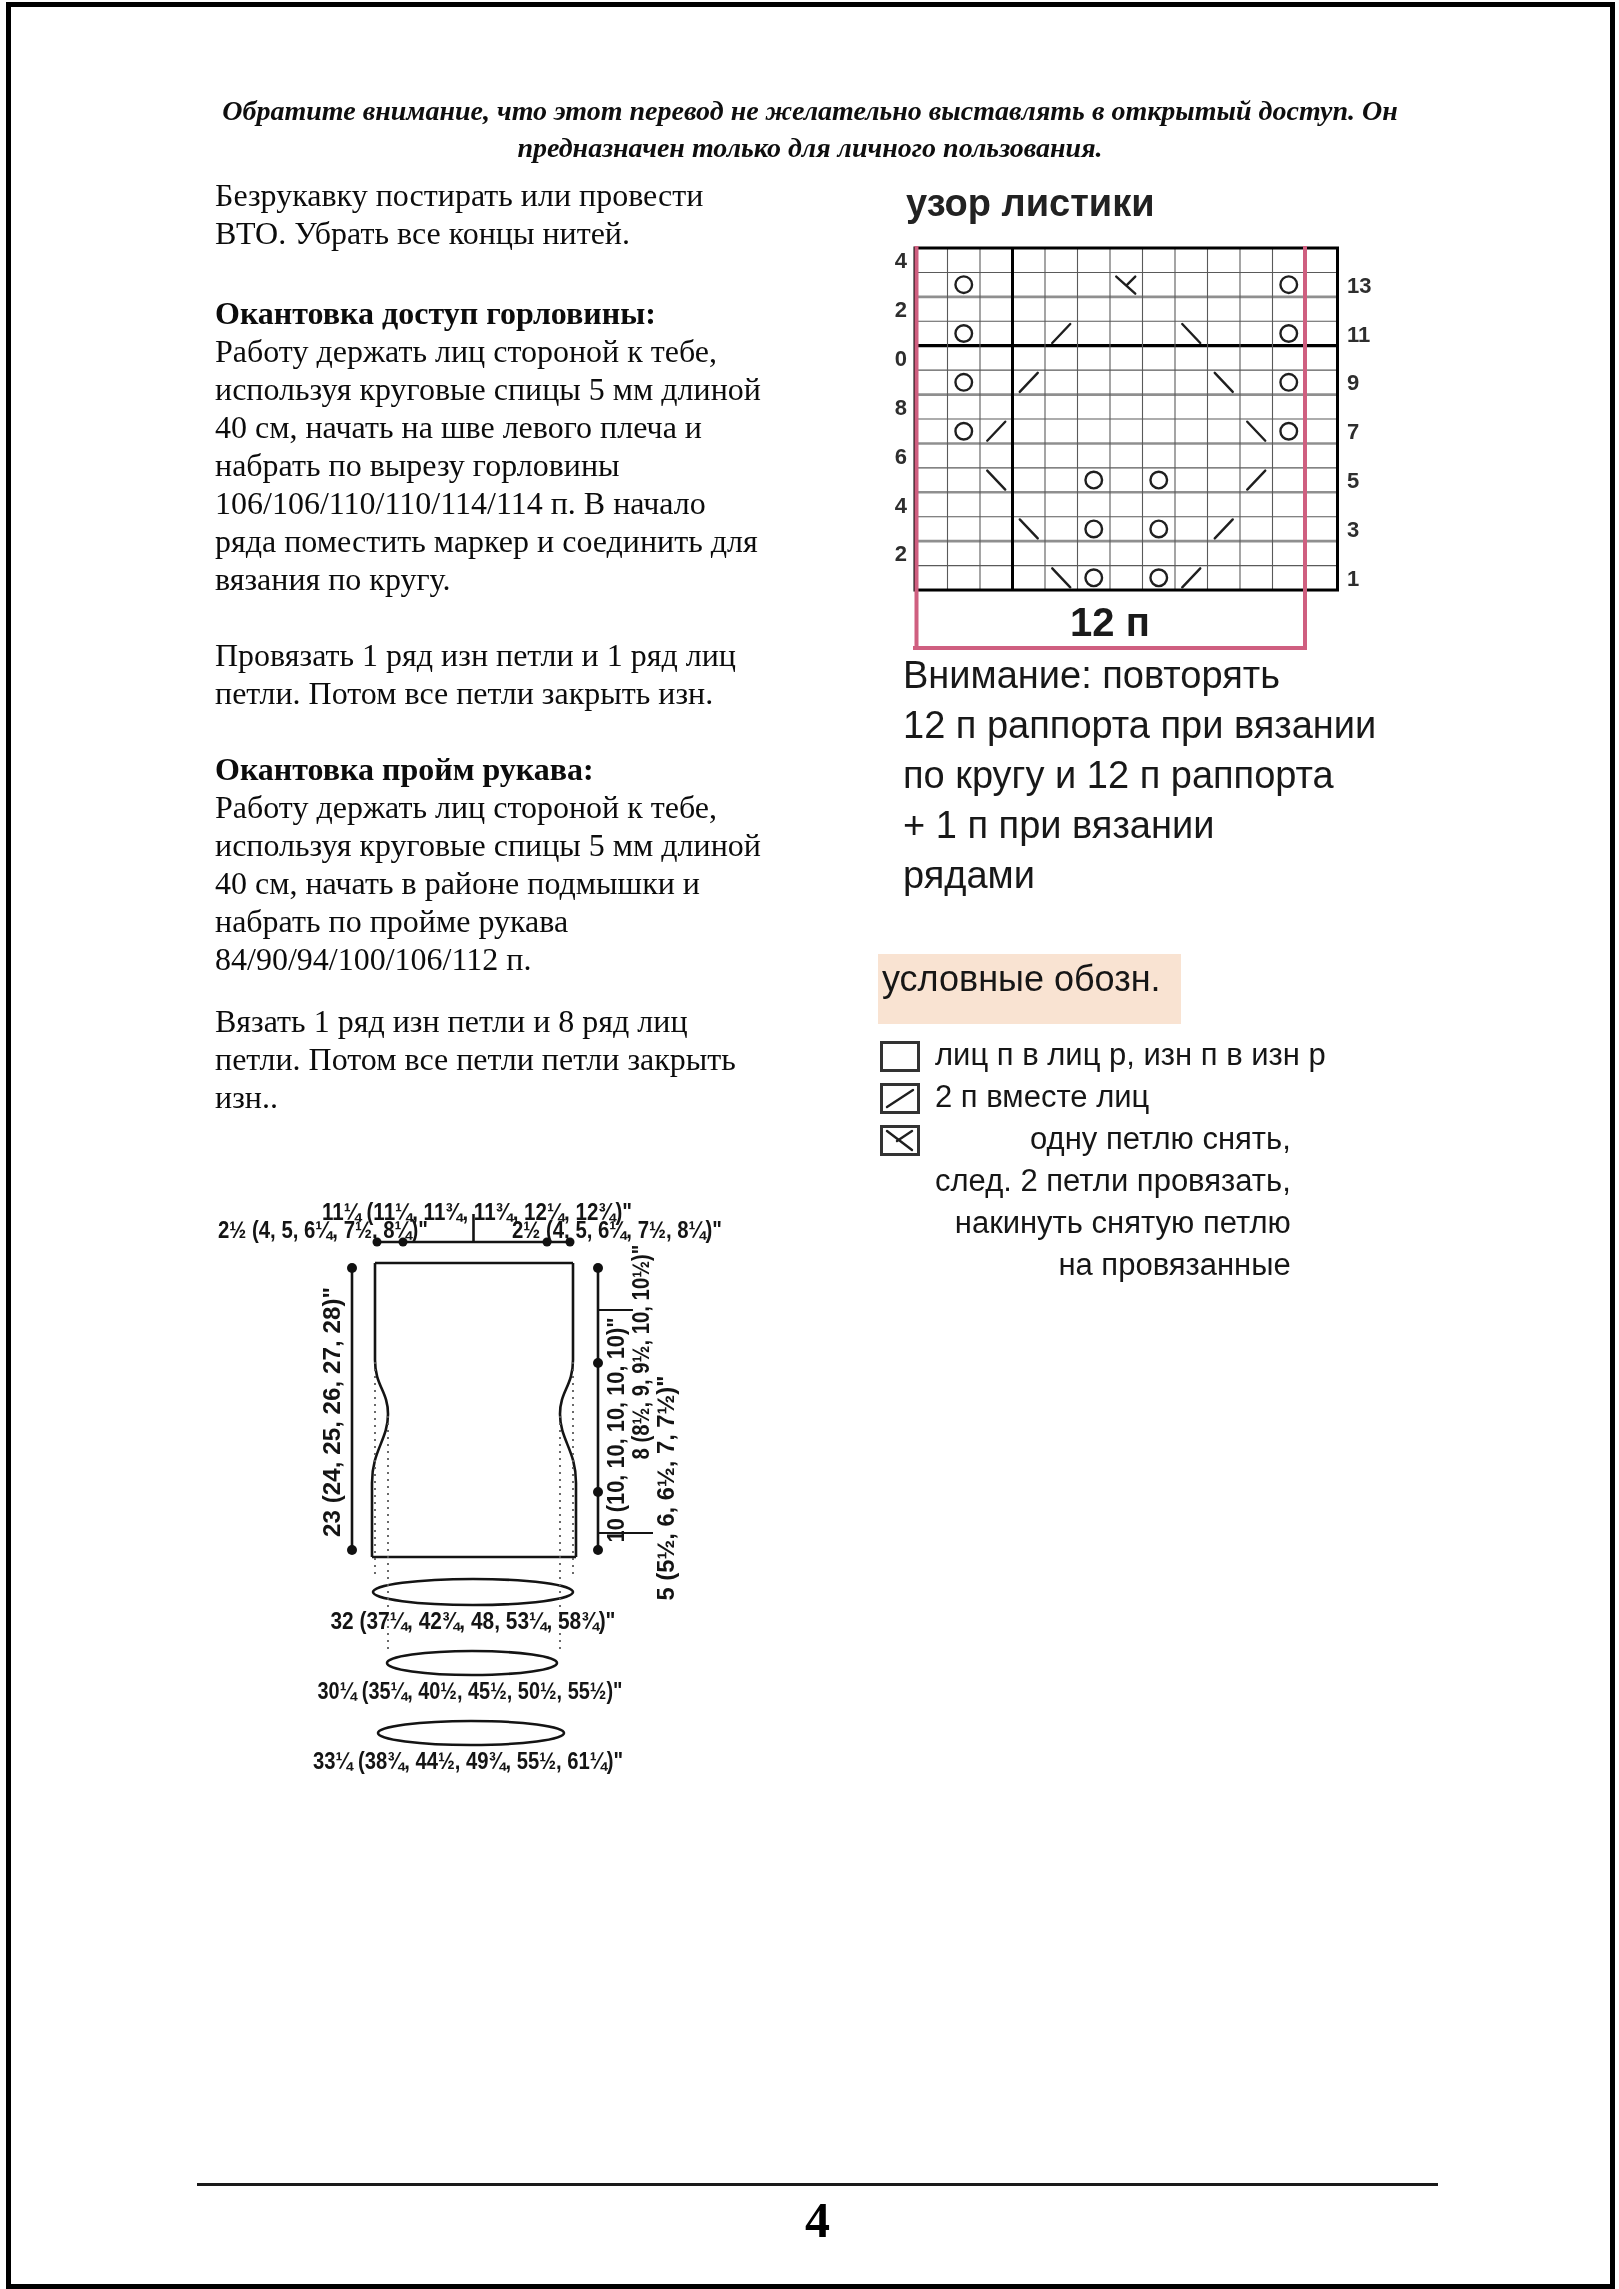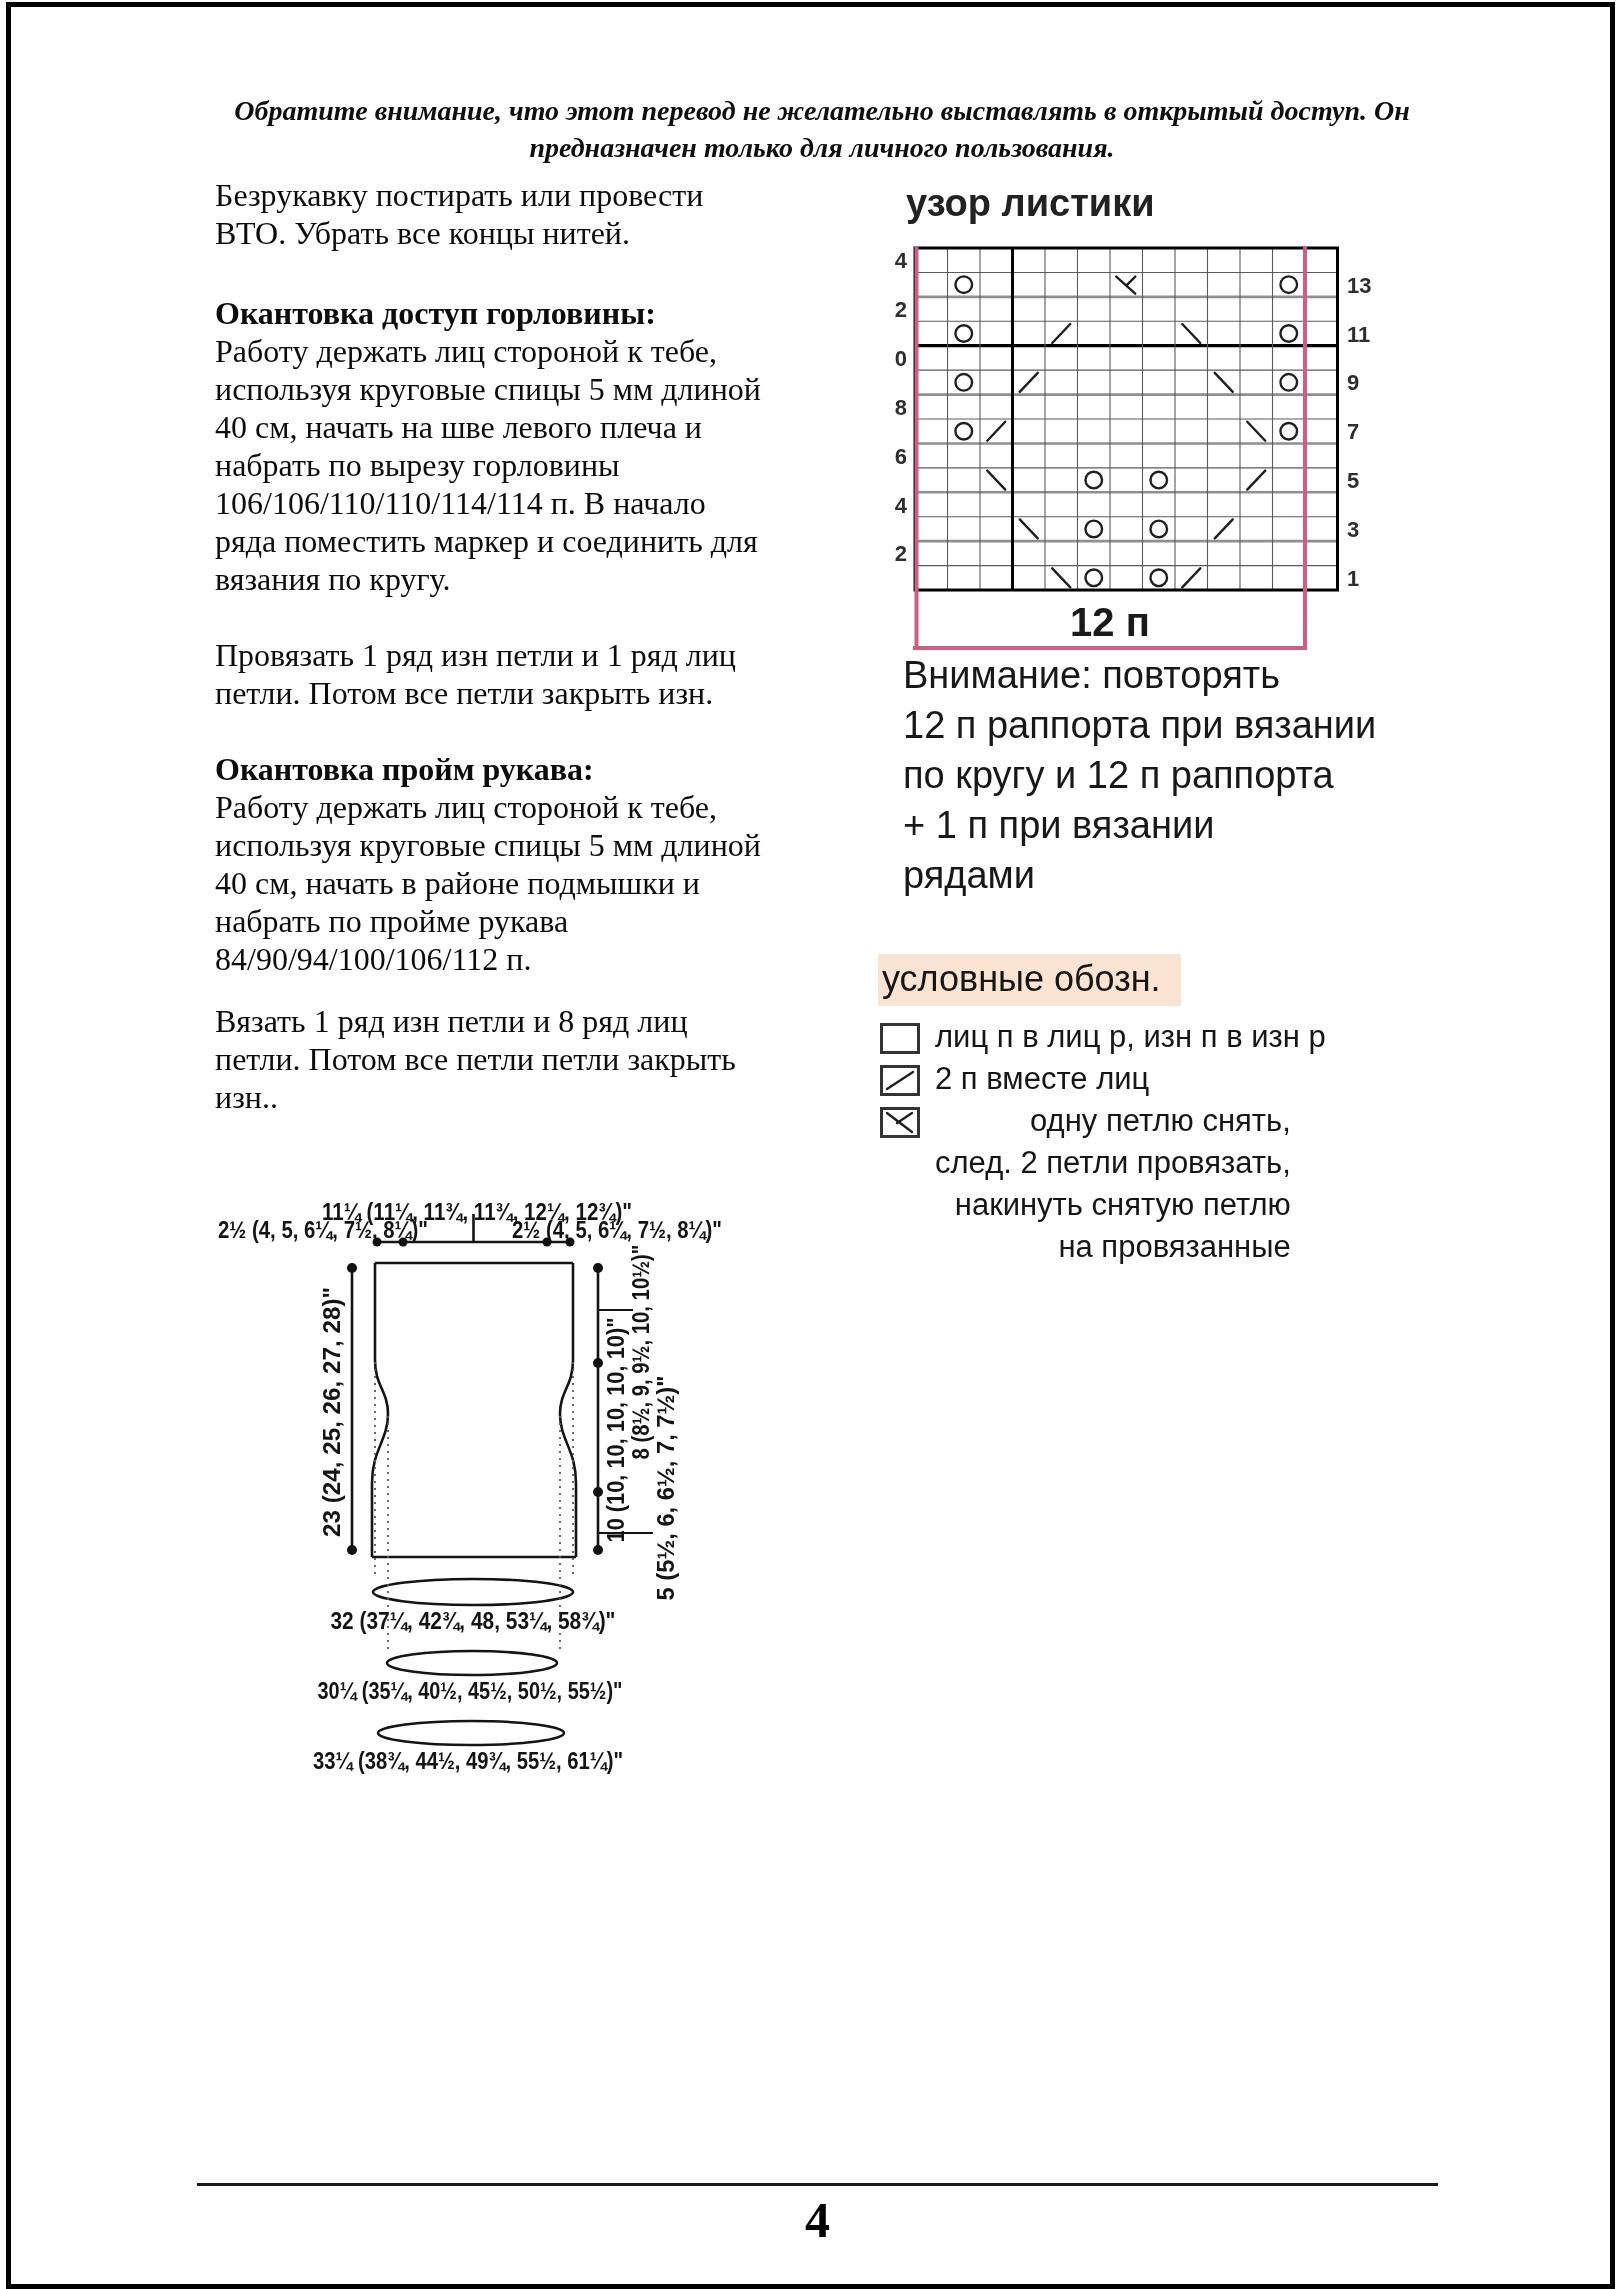--- a/index.html
+++ b/index.html
@@ -1,33 +1,33 @@
 <!DOCTYPE html>
 <html><head>
 <meta charset="utf-8">
 <style>
   html,body{margin:0;padding:0;background:#fff;}
   body{position:relative;width:1619px;height:2289px;font-family:"Liberation Serif",serif;color:#0c0c0c;overflow:hidden;}
   .frame{position:absolute;left:6px;top:2px;width:1599px;height:2277px;border:5px solid #000;}
-  .notice{position:absolute;left:202px;top:92px;width:1240px;text-align:center;
+  .notice{position:absolute;left:190px;top:92px;width:1240px;text-align:center;
           font-style:italic;font-weight:bold;font-size:28px;line-height:37px;color:#0e0e0e;white-space:pre-line;}
   .leftcol{position:absolute;left:215px;top:176px;width:610px;font-size:32px;line-height:38px;}
   .leftcol p{margin:0;white-space:pre-line;}
   .leftcol .h{font-weight:bold;}
   #p-head1{margin-top:42px;}
   #p3{margin-top:38px;}
   #p-head2{margin-top:38px;}
   #p5{margin-top:24px;}
   .chart-title{position:absolute;left:906px;top:182px;font-family:"Liberation Sans",sans-serif;
                font-size:38px;font-weight:600;color:#222;}
   #chart-svg{position:absolute;left:895px;top:243px;}
   .attention{position:absolute;left:903px;top:650px;font-family:"Liberation Sans",sans-serif;
              font-size:38px;line-height:50px;color:#181818;white-space:pre-line;}
   .legend{position:absolute;left:878px;top:954px;font-family:"Liberation Sans",sans-serif;color:#161616;}
-  .legend-title{display:inline-block;font-size:36px;line-height:44px;padding:3px 20px 5px 4px;}
+  .legend-title{display:inline-block;font-size:36px;line-height:44px;padding:3px 20px 23px 4px;}
   .legend-items{margin-top:10px;text-align:right;}
   .legend-row{display:flex;align-items:flex-start;}
   .legend-box{width:34px;height:25px;border:3px solid #333;margin:7px 15px 0 2px;flex:none;line-height:0;}
   .legend-label{font-size:31px;line-height:42px;white-space:pre-line;}
   #schematic-svg{position:absolute;left:200px;top:1180px;}
   .footer-line{position:absolute;left:197px;top:2183px;width:1241px;border-top:3px solid #1a1a1a;}
   .page-num{position:absolute;left:197px;top:2192px;width:1241px;text-align:center;
             font-weight:bold;font-size:50px;line-height:56px;color:#000;}
 </style>
 </head>

